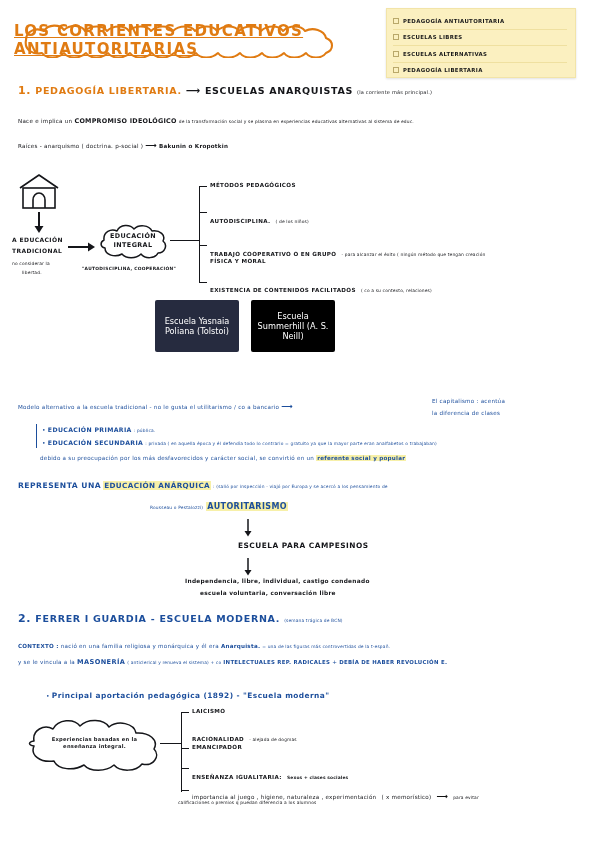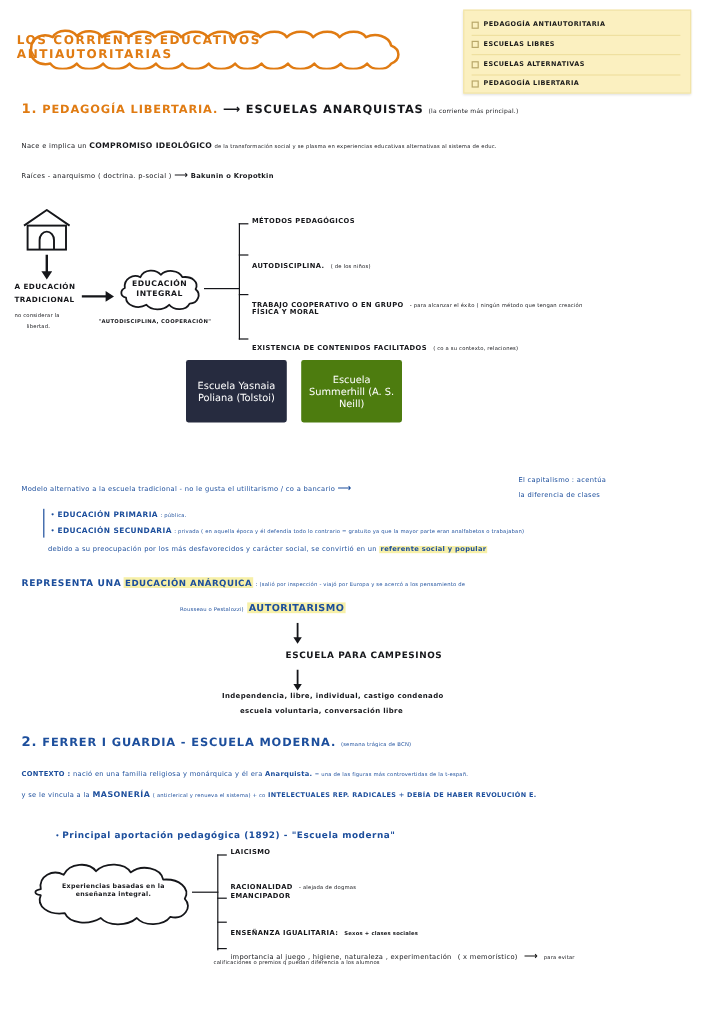--- a/index.html
+++ b/index.html
@@ -20,23 +20,24 @@
   .ink-orange{color:#e07b12;}
 
   
   .title-cloud{
     left:14px;top:22px;width:330px;height:36px;
   }
   .title-cloud svg{display:block;}
   .title-text{
     position:absolute;left:0;top:0;width:330px;height:36px;
     display:flex;align-items:center;justify-content:center;
-    font-size:10px;font-weight:bold;color:#e07b12;
+    font-size:15px;font-weight:bold;color:#e07b12;
     letter-spacing:1.3px;text-transform:uppercase;
     font-family:"DejaVu Sans",sans-serif;
+    text-decoration:underline;
   }
 
   
   .sticky{
     left:386px;top:8px;width:190px;height:70px;
     background:#fbf0c0;border:1px solid #f2e4a8;
     box-shadow:0 1px 2px rgba(0,0,0,.12);
     padding:4px 8px 4px 6px;box-sizing:border-box;
   }
   .sticky-row{
@@ -250,21 +251,21 @@
   <div class="ln" style="left:199px;top:282px;width:8px;height:1.3px;"></div>
   <div class="abs" style="left:210px;top:277px;">
     <span class="t ink-black bold caps" style="font-size:5.6px;letter-spacing:.35px;">EXISTENCIA DE CONTENIDOS FACILITADOS</span>
     <span class="t45 ink-black">( co a su contexto, relaciones)</span>
   </div>
 
   <div class="abs boxrow">
     <div class="cbox" style="background:#262b3f;">
       <span>Escuela Yasnaia Poliana (Tolstoi)</span>
     </div>
-    <div class="cbox" style="background:#4d7c0f;">
+    <div class="cbox" style="background:#000000;">
       <span>Escuela Summerhill (A. S. Neill)</span>
     </div>
   </div>
 
 
   <div class="abs t ink-blue" style="left:18px;top:403px;">
     <span>Modelo alternativo a la escuela tradicional - no le gusta el utilitarismo / co a bancario</span>
     <span class="arrow-gl" style="font-size:8px;">⟶</span>
   </div>
   <div class="abs t ink-blue" style="left:432px;top:398px;">El capitalismo : acentúa</div>

